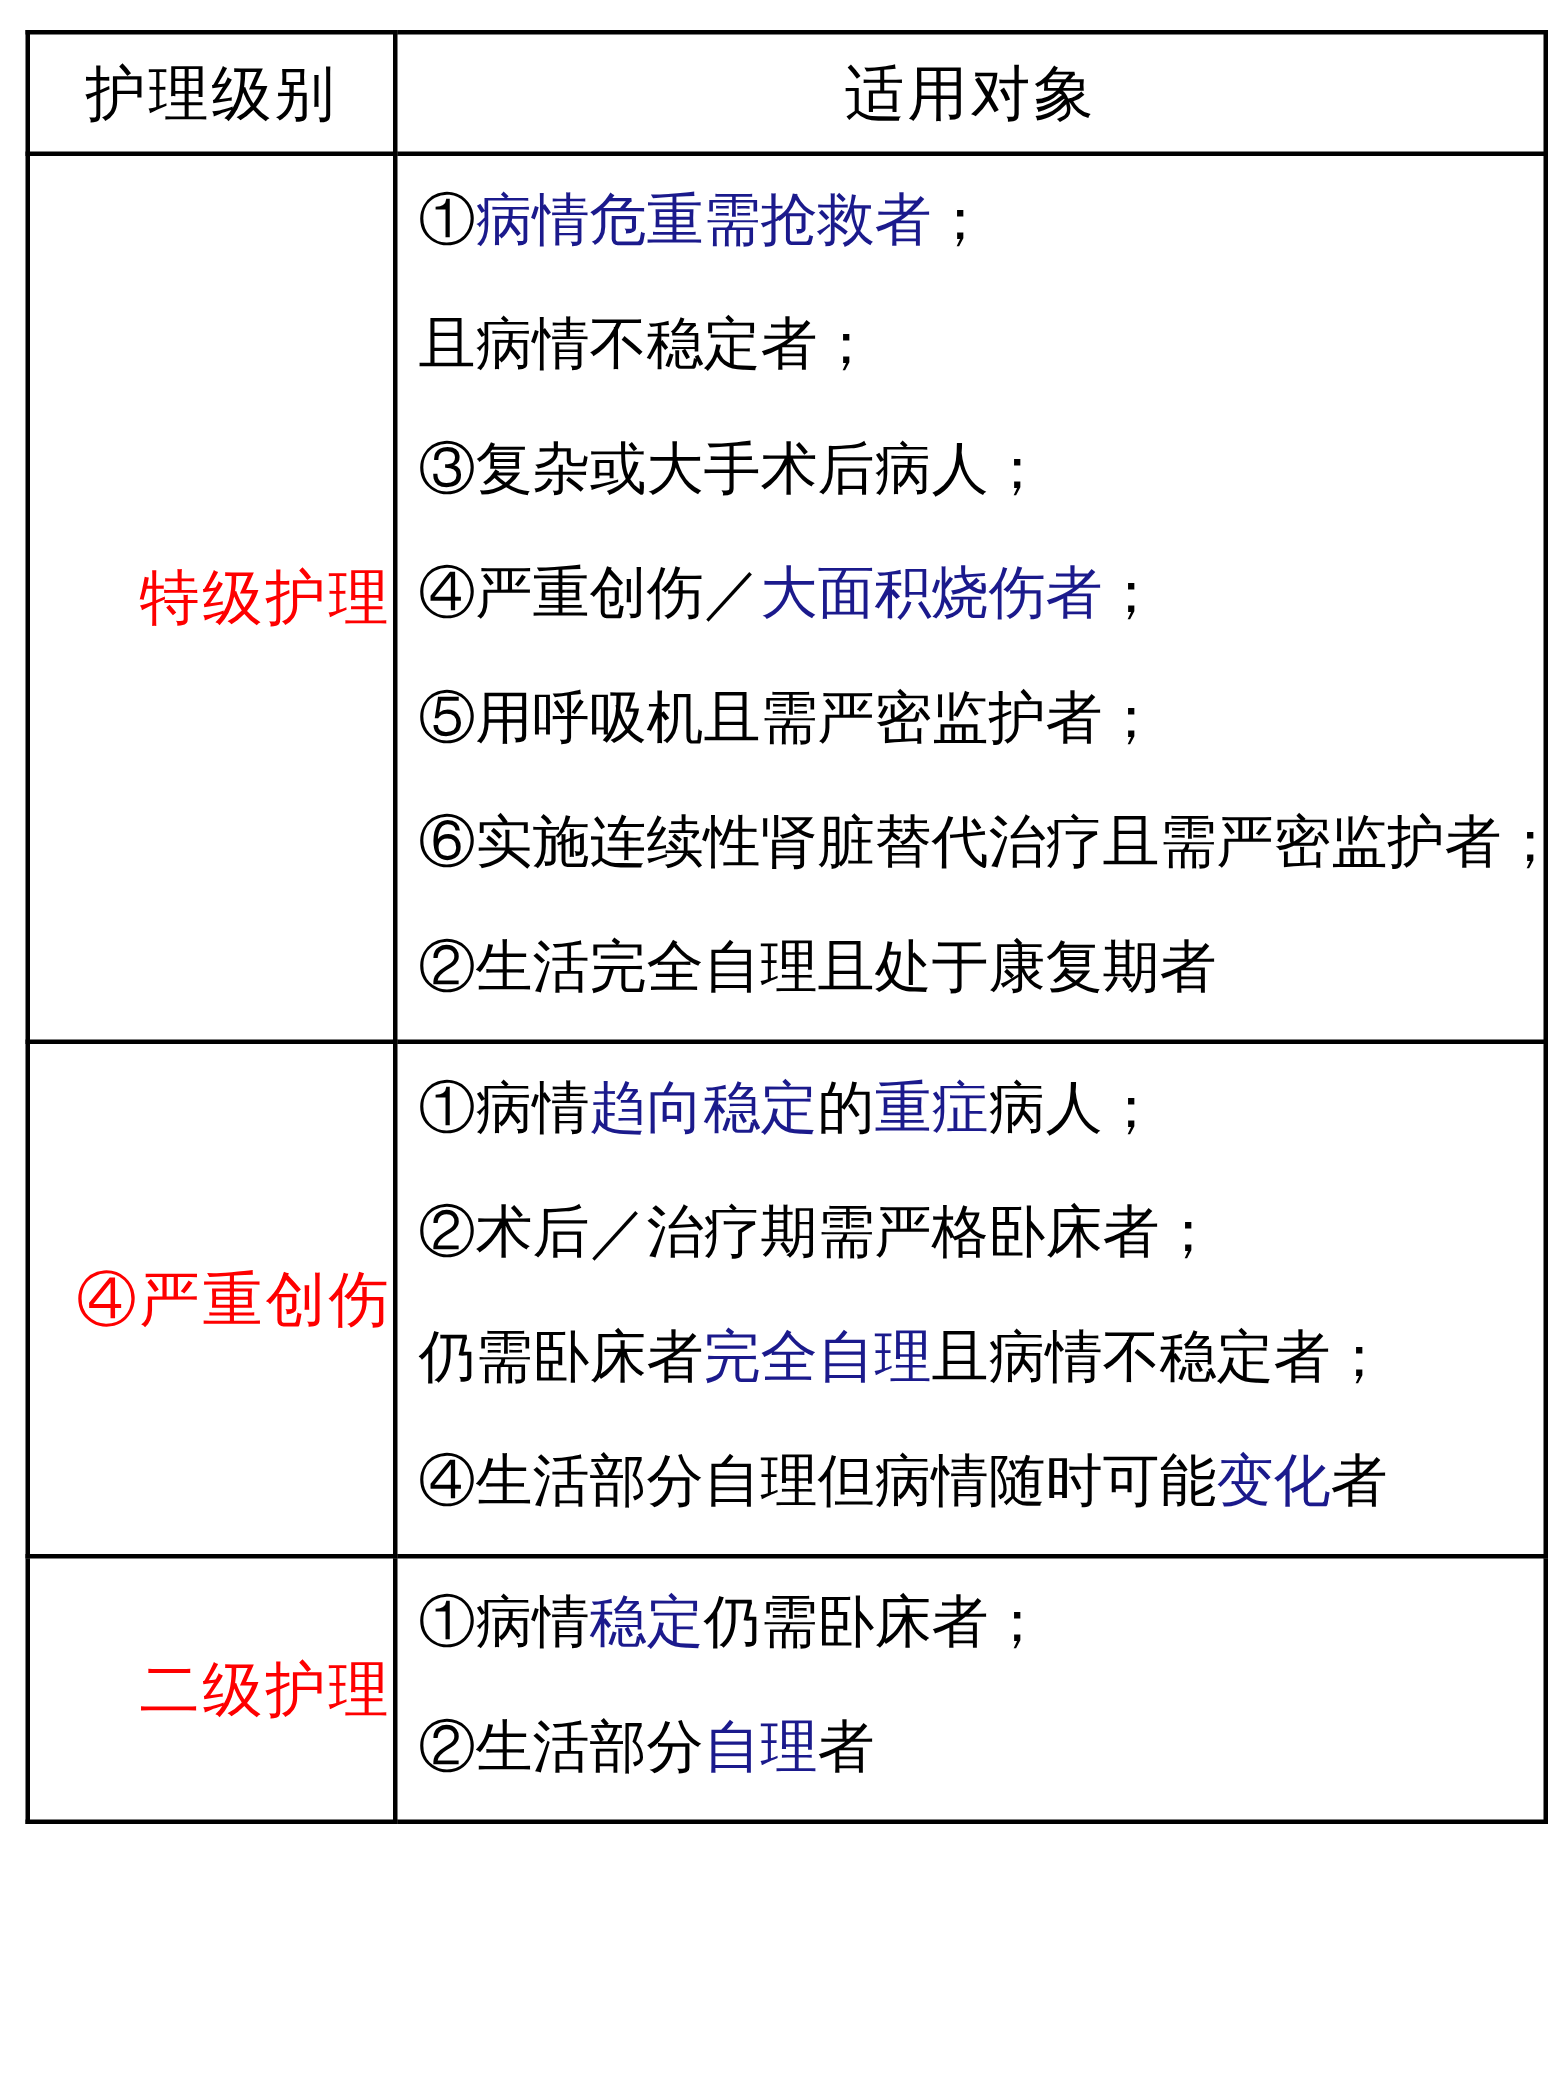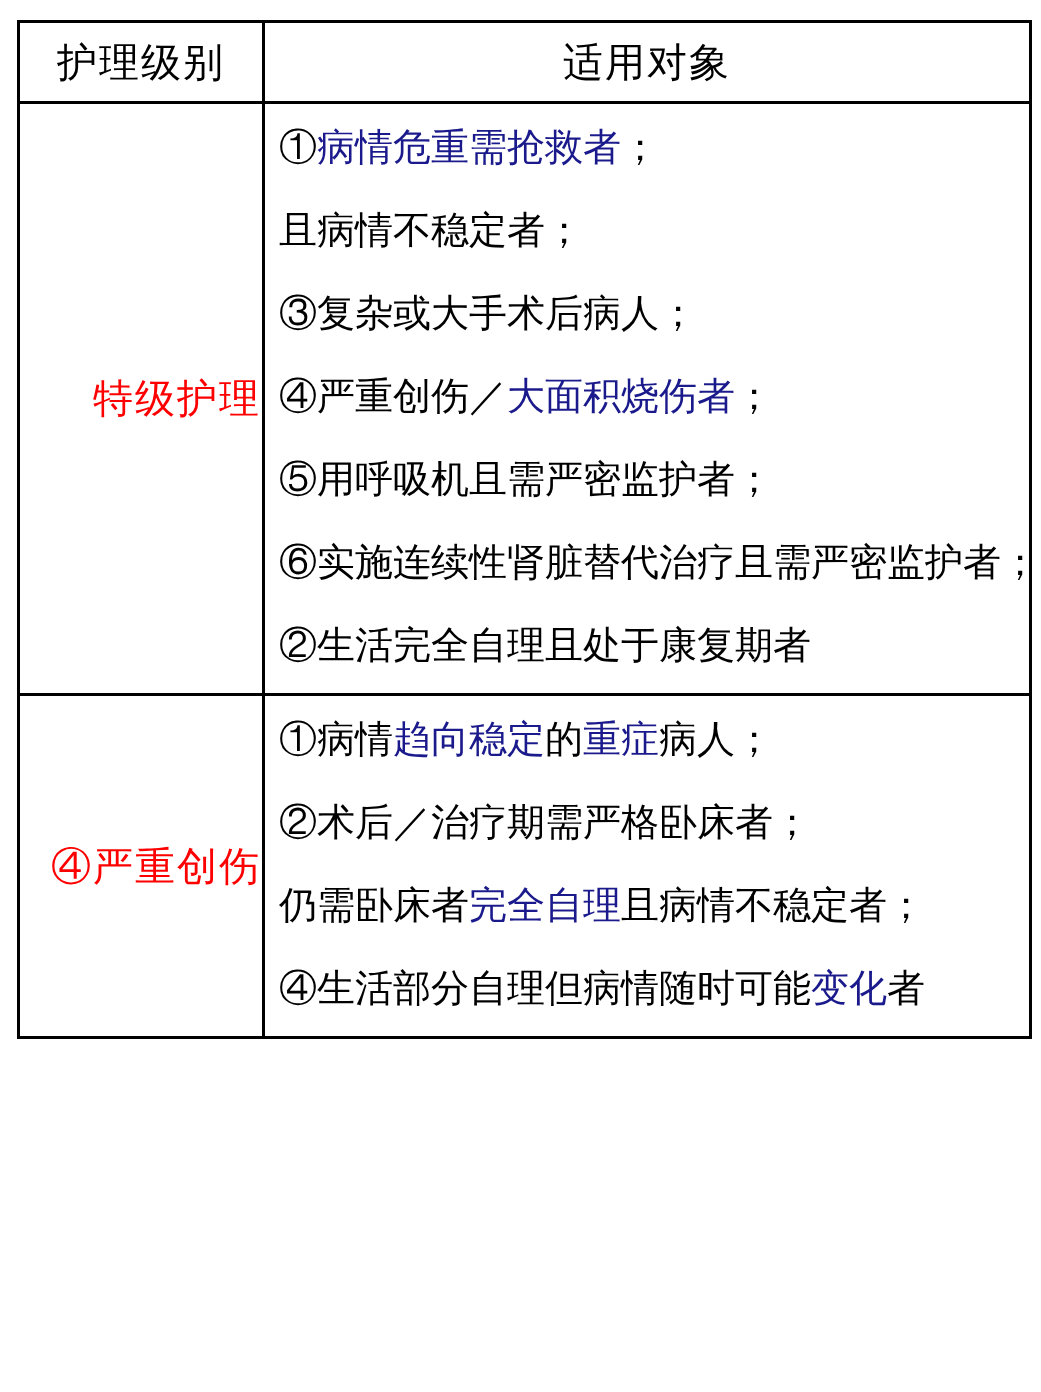--- a/index.html
+++ b/index.html
@@ -86,15 +86,22 @@
         </tr>
         <tr>
           <td class="level-cell">④严重创伤</td>
           <td class="items-cell">
             <div class="care-item"><span>①病情</span><span class="run-blue">趋向稳定</span><span>的</span><span class="run-blue">重症</span><span>病人；</span></div>
             <div class="care-item"><span>②术后／治疗期需严格卧床者；</span></div>
             <div class="care-item"><span>仍需卧床者</span><span class="run-blue">完全自理</span><span>且病情不稳定者；</span></div>
             <div class="care-item"><span>④生活部分自理但病情随时可能</span><span class="run-blue">变化</span><span>者</span></div>
           </td>
         </tr>
+        <tr>
+          <td class="level-cell">二级护理</td>
+          <td class="items-cell">
+            <div class="care-item"><span>①病情</span><span class="run-blue">稳定</span><span>仍需卧床者；</span></div>
+            <div class="care-item"><span>②生活部分</span><span class="run-blue">自理</span><span>者</span></div>
+          </td>
+        </tr>
       </tbody>
   </table>
 </div>
 
 </body></html>

